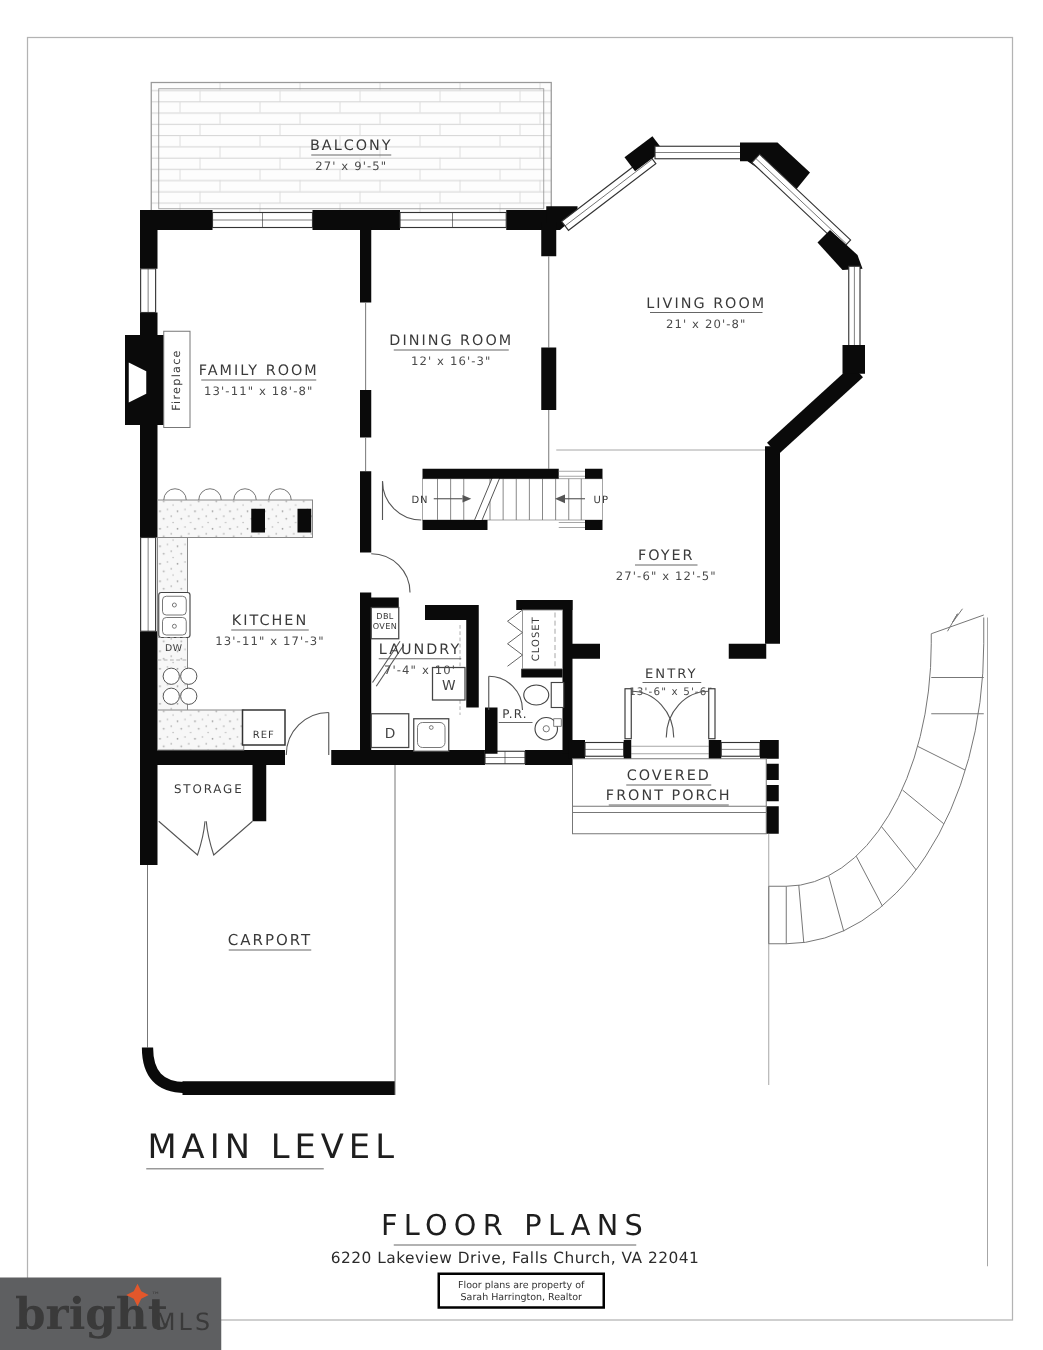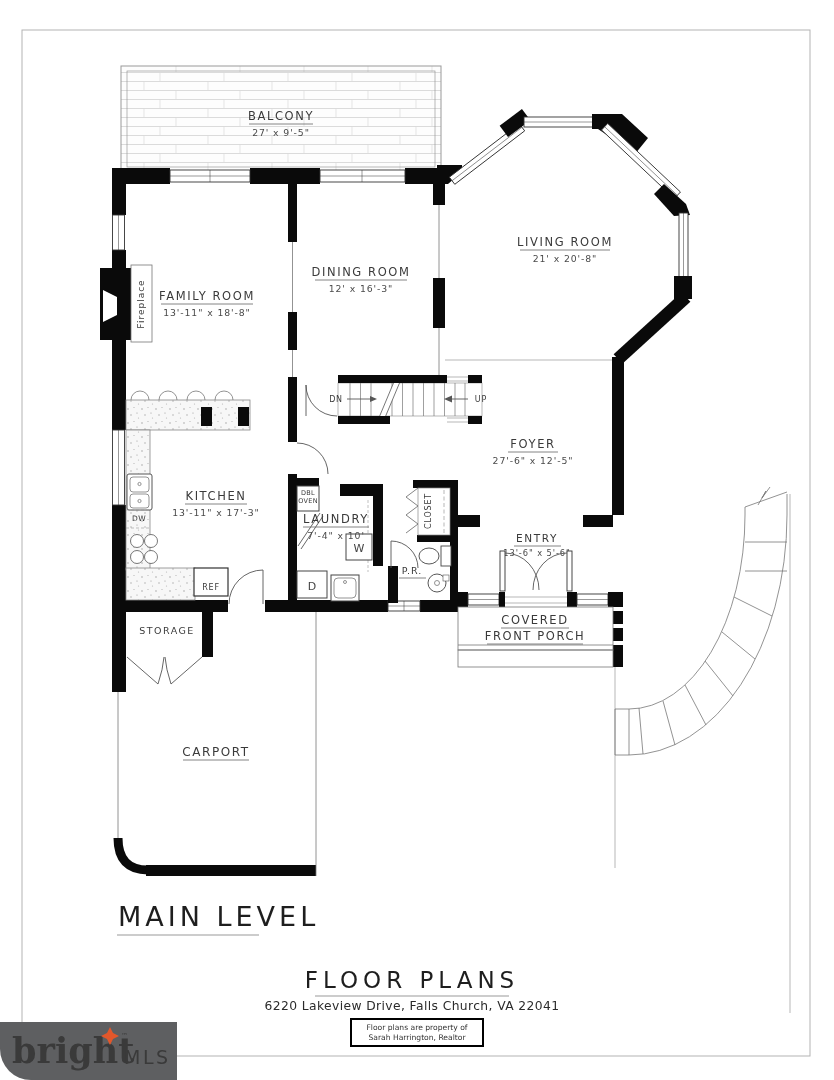--- a/index.html
+++ b/index.html
@@ -1,16 +1,16 @@
 <!DOCTYPE html>
 <html><head>
 <meta charset="utf-8">
 <style>
   html,body{margin:0;padding:0;background:#ffffff;}
-  .stage{width:834px;height:1080px;position:relative;background:#fff;overflow:hidden;border-radius:31px;}
+  .stage{width:834px;height:1080px;position:relative;background:#fff;overflow:hidden;}
   svg{display:block;}
   text{font-family:"DejaVu Sans",sans-serif;fill:#3a3a3a;}
   .room{font-size:11.5px;letter-spacing:1.6px;text-anchor:middle;}
   .dims{font-size:9.3px;letter-spacing:0.9px;text-anchor:middle;fill:#4a4a4a;}
   .small{font-size:8px;letter-spacing:0.8px;text-anchor:middle;}
   .tinytxt{font-size:6.5px;letter-spacing:0.3px;text-anchor:middle;}
   .fix{font-size:11px;text-anchor:middle;fill:#444;}
   .wall{fill:#0a0a0a;stroke:none;}
   .thin{stroke:#777;stroke-width:0.8;fill:none;}
   .thin2{stroke:#999;stroke-width:0.7;fill:none;}

